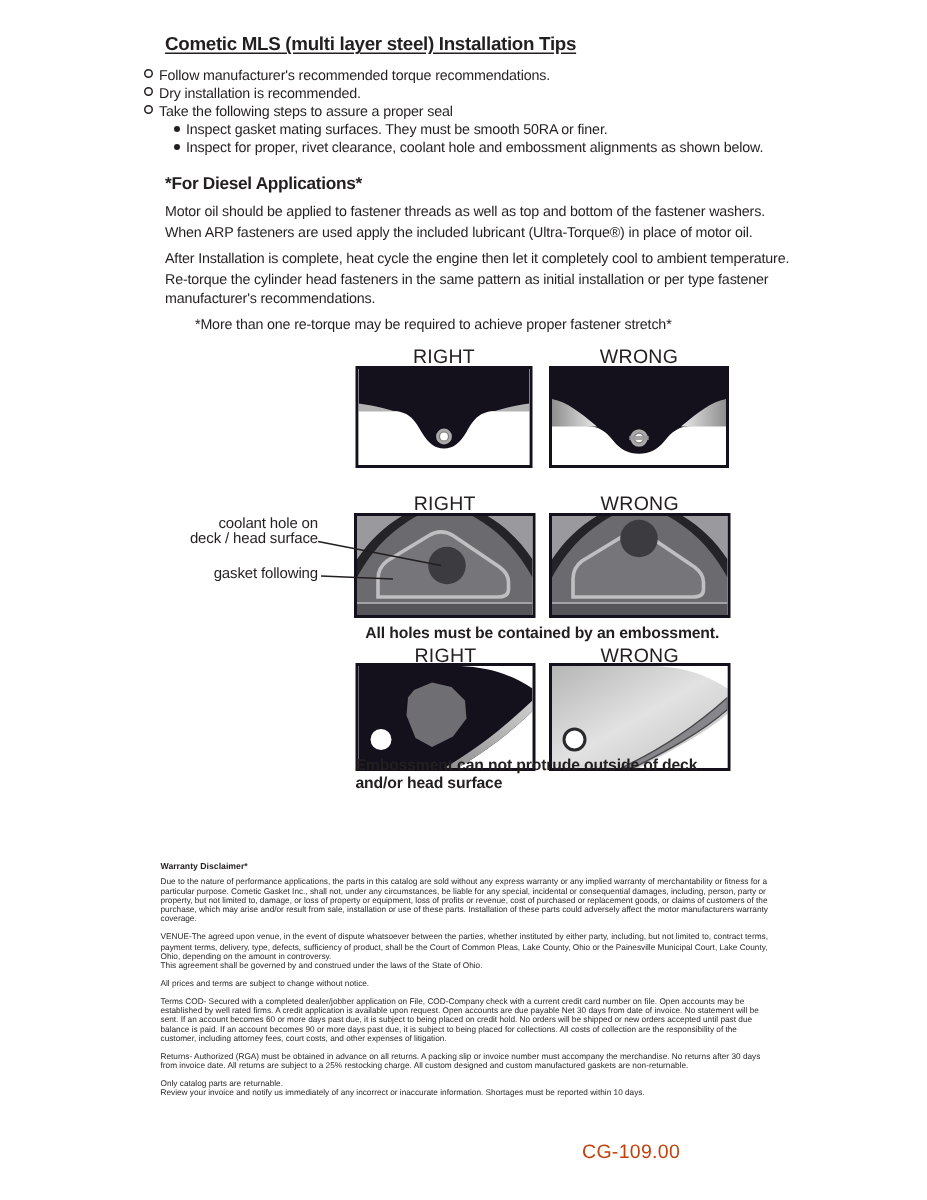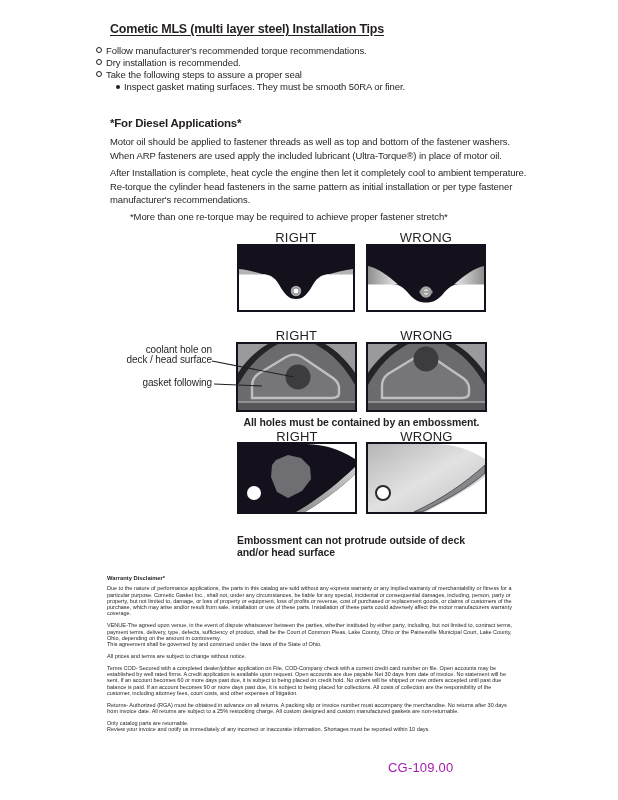--- a/index.html
+++ b/index.html
@@ -19,40 +19,43 @@
   .dot-bullet{display:inline-block;width:4px;height:4px;background:#231f20;border-radius:50%;margin-right:4px;vertical-align:1.5px;}
   .section-head{font-size:11.5px;font-weight:bold;letter-spacing:-0.2px;white-space:nowrap;}
   .rw-label{font-size:13px;letter-spacing:0.2px;text-align:center;white-space:nowrap;}
   .fig-box{border:2px solid #14101c;box-sizing:border-box;background:#fff;}
   .fig-box svg{display:block;width:100%;height:100%;}
   .fig-caption{font-size:10.5px;font-weight:bold;letter-spacing:-0.1px;line-height:12px;}
   .anno{font-size:10px;letter-spacing:-0.1px;line-height:10px;text-align:right;white-space:pre-line;}
   .disclaimer{font-size:5.5px;line-height:6.3px;letter-spacing:0;width:408px;}
   .disclaimer .d-head{font-weight:bold;font-size:5.8px;margin:0 0 4px 0;}
   .disclaimer p{margin:0 0 5.5px 0;white-space:pre-line;}
-  .footer-code{font-size:13px;letter-spacing:0.2px;color:#a21caf;white-space:nowrap;}
+  .footer-code{font-size:13px;letter-spacing:0.2px;color:#c2410c;white-space:nowrap;}
 </style>
 </head>
 <body>
 
 <div class="page">
 
   <div class="abs title" style="left:110px;top:22px;">Cometic MLS (multi layer steel) Installation Tips</div>
 
   <div class="abs bullet-row" style="left:96px;top:45px;">
     <span class="o-bullet"></span><span>Follow manufacturer's recommended torque recommendations.</span>
   </div>
   <div class="abs bullet-row" style="left:96px;top:57px;">
     <span class="o-bullet"></span><span>Dry installation is recommended.</span>
   </div>
   <div class="abs bullet-row" style="left:96px;top:69px;">
     <span class="o-bullet"></span><span>Take the following steps to assure a proper seal</span>
   </div>
   <div class="abs bullet-row" style="left:116px;top:81px;">
     <span class="dot-bullet"></span><span>Inspect gasket mating surfaces.  They must be smooth 50RA or finer.</span>
+  </div>
+  <div class="abs bullet-row" style="left:116px;top:93px;">
+    <span class="dot-bullet"></span><span>Inspect for proper, rivet clearance, coolant hole and embossment alignments as shown below.</span>
   </div>
 
   <div class="abs section-head" style="left:110px;top:117px;">*For Diesel Applications*</div>
   <div class="abs body-text" style="left:110px;top:135px;width:424px;">Motor oil should be applied to fastener threads as well as top and bottom of the fastener washers. When ARP fasteners are used apply the included lubricant (Ultra-Torque®) in place of motor oil.</div>
   <div class="abs body-text" style="left:110px;top:166px;width:420px;">After Installation is complete, heat cycle the engine then let it completely cool to ambient temperature. Re-torque the cylinder head fasteners in the same pattern as initial installation or per type fastener manufacturer's recommendations.</div>
   <div class="abs body-text" style="left:110px;top:210px;width:430px;margin-left:20px;">*More than one re-torque may be required to achieve proper fastener stretch*</div>
 
   <div class="abs rw-label" style="left:237px;top:230px;width:118px;">RIGHT</div>
   <div class="abs rw-label" style="left:366px;top:230px;width:120px;">WRONG</div>
 
@@ -162,21 +165,21 @@
         </linearGradient>
       </defs>
       <rect x="0" y="0" width="117" height="68" fill="url(#g3w)"></rect>
       <path d="M69,0 H117 V15 C100,4 86,1 69,0 Z" fill="#ffffff"></path>
       <path d="M117,32 V68 H58 C78,57 101,46 117,32 Z" fill="#ffffff"></path>
       <path d="M54,68 C78,56 100,44 117,29 L117,21 C97,39 74,55 46,68 Z" fill="#87878b" stroke="#47474b" stroke-width="0.9"></path>
       <circle cx="15" cy="49" r="7" fill="#ffffff" stroke="#2a2a2e" stroke-width="2"></circle>
     </svg>
   </div>
 
-  <div class="abs fig-caption" style="left:237px;top:534px;width:240px;">Embossment can not protrude outside of deck and/or head surface</div>
+  <div class="abs fig-caption" style="left:237px;top:504px;width:240px;">Embossment can not protrude outside of deck and/or head surface</div>
 
   <div class="abs disclaimer" style="left:107px;top:575px;">
     <p class="d-head">Warranty Disclaimer*</p>
     <p>Due to the nature of performance applications, the parts in this catalog are sold without any express warranty or any implied warranty of merchantability or fitness for a particular purpose.  Cometic Gasket Inc., shall not, under any circumstances, be liable for any special, incidental or consequential damages, including, person, party or property, but not limited to, damage, or loss of property or equipment, loss of profits or revenue, cost of purchased or replacement goods, or claims of customers of the purchase, which may arise and/or result from sale, installation or use of these parts.  Installation of these parts could adversely affect the motor manufacturers warranty coverage.</p>
     <p>VENUE-The agreed upon venue, in the event of dispute whatsoever between the parties, whether instituted by either party, including, but not limited to, contract terms, payment terms, delivery, type, defects, sufficiency of product, shall be the Court of Common Pleas, Lake County, Ohio or the Painesville Municipal Court, Lake County, Ohio, depending on the amount in controversy.
 This agreement shall be governed by and construed under the laws of the State of Ohio.</p>
     <p>All prices and terms are subject to change without notice.</p>
     <p>Terms COD- Secured with a completed dealer/jobber application on File, COD-Company check with a current credit card number on file.  Open accounts may be established by well rated firms.  A credit application is available upon request.  Open accounts are due payable Net 30 days from date of invoice.  No statement will be sent.  If an account becomes 60 or more days past due, it is subject to being placed on credit hold.  No orders will be shipped or new orders accepted until past due balance is paid.  If an account becomes 90 or more days past due, it is subject to being placed for collections.  All costs of collection are the responsibility of the customer, including attorney fees, court costs, and other expenses of litigation.</p>
     <p>Returns- Authorized (RGA) must be obtained in advance on all returns.  A packing slip or invoice number must accompany the merchandise.  No returns after 30 days from invoice date.  All returns are subject to a 25% restocking charge.  All custom designed and custom manufactured gaskets are non-returnable.</p>
     <p>Only catalog parts are returnable.

